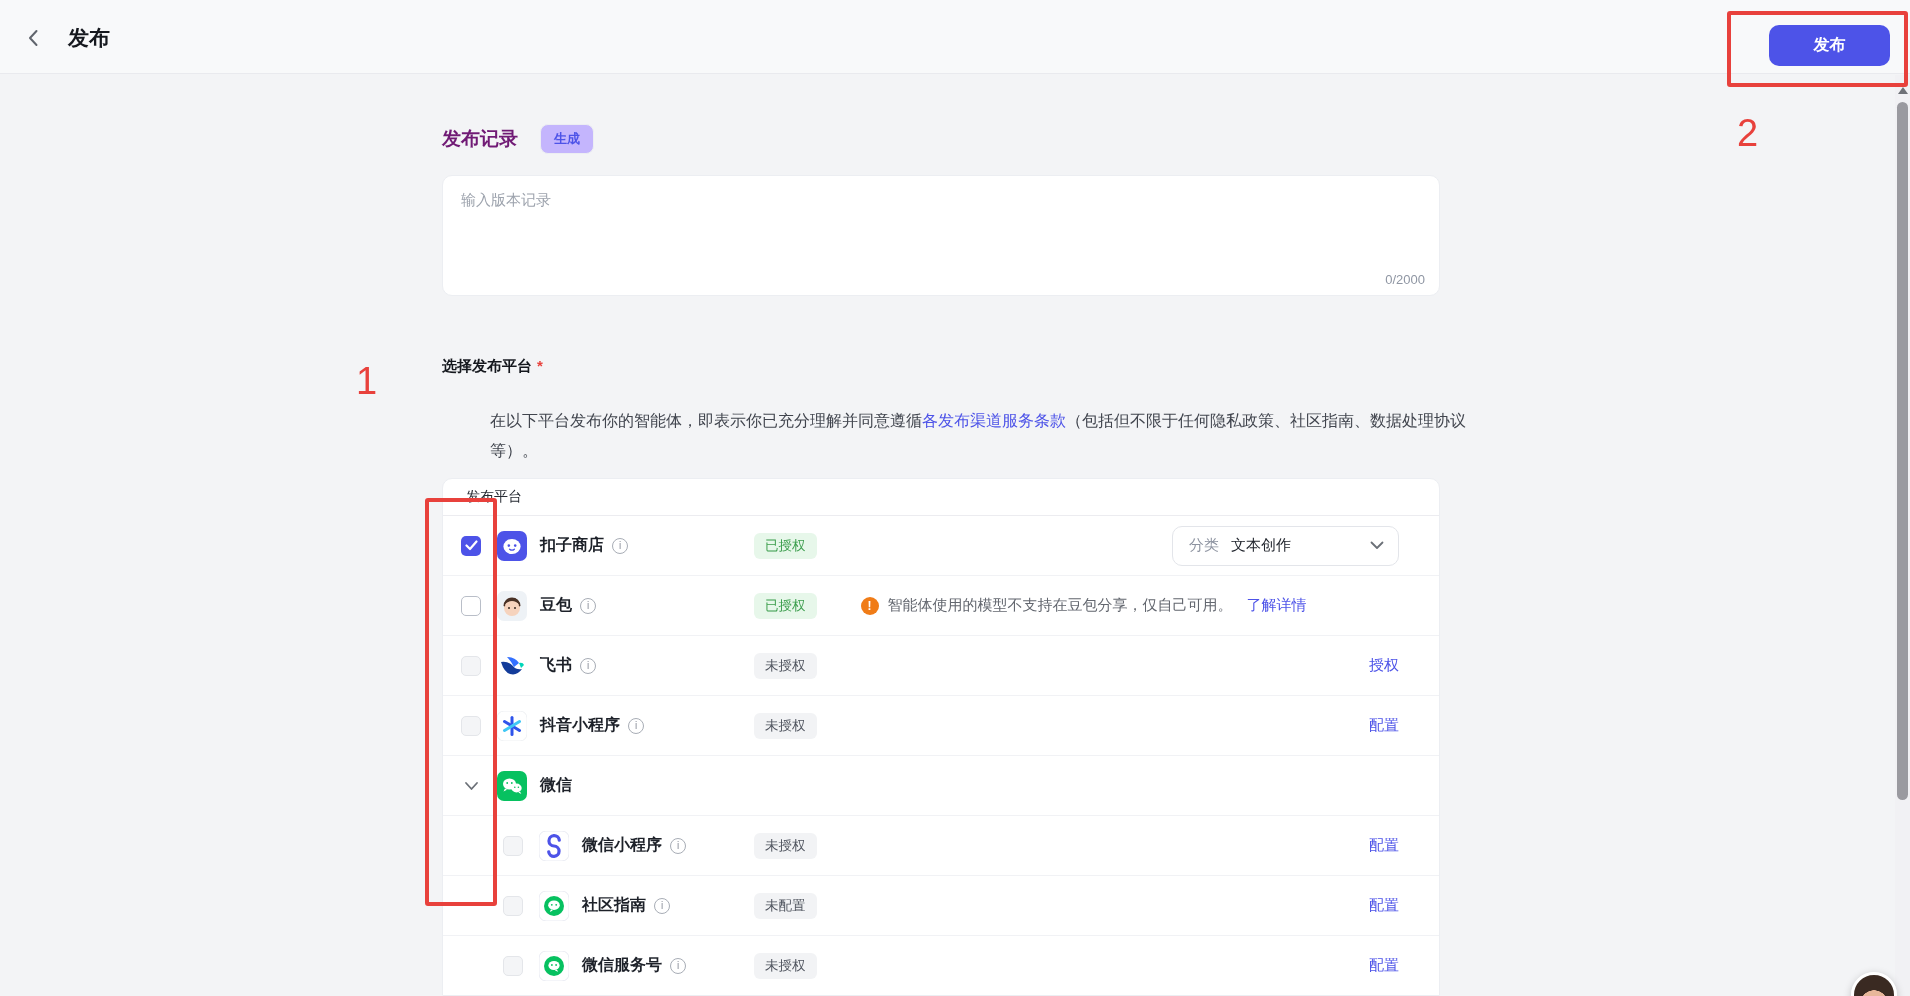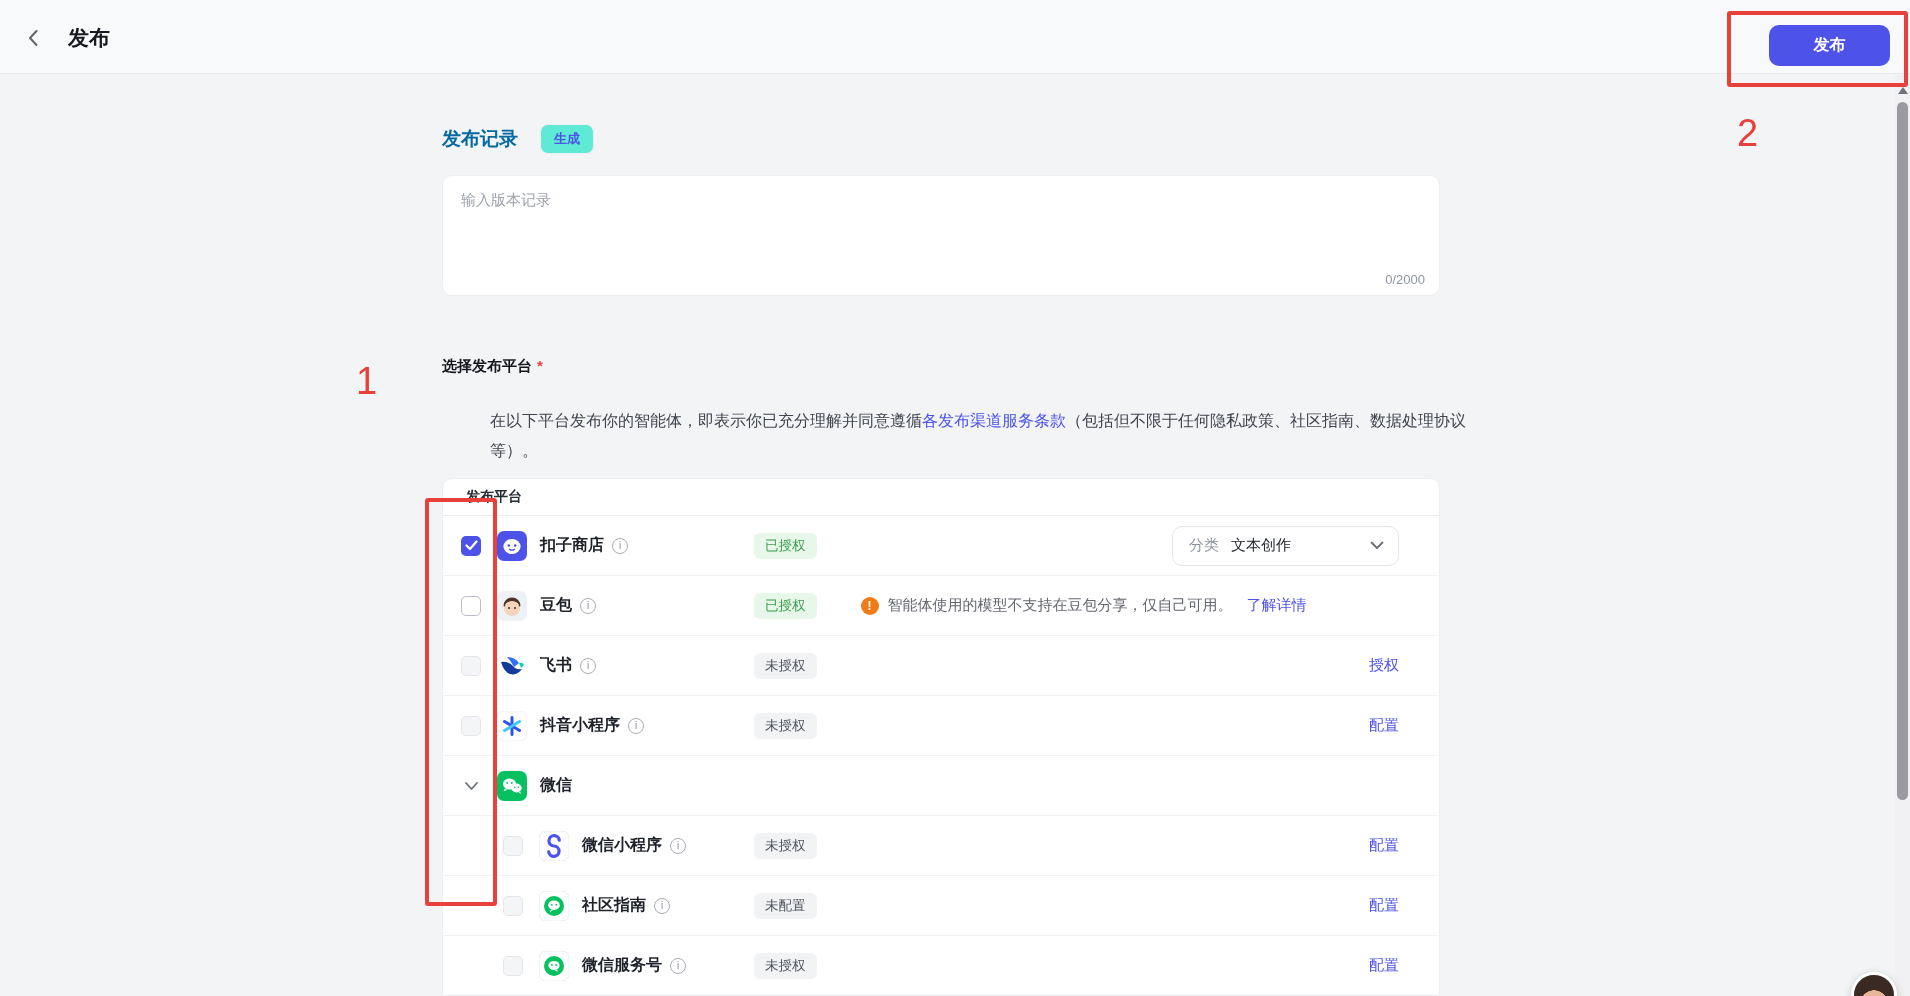--- a/index.html
+++ b/index.html
@@ -18,40 +18,40 @@
   
   .anno { position:absolute; border:4px solid #e8413c; border-radius:3px; z-index:9; pointer-events:none; }
   .anno-box-2 { left:1727px; top:11px; width:181px; height:76px; }
   .anno-box-1 { left:425px; top:498px; width:72px; height:408px; }
   .anno-label { position:absolute; color:#e8413c; font-size:38px; font-weight:400; z-index:9; }
   .anno-label-2 { left:1737px; top:112px; }
   .anno-label-1 { left:356px; top:360px; }
 
   
   .sec-title-row { position:absolute; left:442px; top:124px; display:flex; align-items:center; gap:22px; }
-  .sec-title { font-size:19px; font-weight:700; color:#0369a1; }
-  .gen-badge { background:#5eead4; border:1px solid #eceef2; border-radius:8px; padding:5px 13px;
+  .sec-title { font-size:19px; font-weight:700; color:#701a75; }
+  .gen-badge { background:#c4b5fd; border:1px solid #eceef2; border-radius:8px; padding:5px 13px;
                color:#4d53e8; font-size:13px; font-weight:600; cursor:pointer; }
   .notes-box { position:absolute; left:442px; top:175px; width:998px; height:121px; background:#fff;
                border:1px solid #eceef2; border-radius:10px; }
   .notes-box textarea { width:100%; height:92px; border:none; outline:none; resize:none; background:transparent;
                padding:15px 18px; font-size:15px; color:#2a2e36; font-family:Liberation Mono, monospace; }
   .notes-box textarea::placeholder { color:#9da3ad; }
   .char-count { position:absolute; right:14px; bottom:8px; font-size:13px; color:#8f96a3; }
 
   
   .plat-title-row { position:absolute; left:442px; top:357px; font-size:15px; font-weight:700; color:#15181e; }
   .req-star { color:#e8413c; margin-left:5px; font-weight:700; }
   .plat-desc { position:absolute; left:442px; top:406px; width:1000px; font-size:16px; line-height:30px; color:#41454e;margin-left:48px; }
   .plat-desc a { color:#4d53e8; text-decoration:none; }
 
   .plat-card { position:absolute; left:442px; top:478px; width:998px; height:518px; background:#fff;
                border:1px solid #eceef2; border-radius:10px 10px 0 0; overflow:hidden; }
   .card-head { height:37px; display:flex; align-items:center; padding-left:23px; border-bottom:1px solid #ececf0;
-               font-size:14px; font-weight:700; color:#272b33; }
+               font-size:14px; font-weight:400; color:#272b33; }
   .row { display:flex; align-items:center; height:60px; padding:0 40px 0 18px; border-bottom:1px solid #f1f2f5; }
   .row-left { display:flex; align-items:center; width:262px; flex-shrink:0; }
   .row.sub .row-left { padding-left:42px; }
   .checkbox { width:20px; height:20px; border-radius:5px; margin-right:16px; flex-shrink:0;
               display:flex; align-items:center; justify-content:center; cursor:pointer; }
   .checkbox.checked { background:#4d53e8; }
   .checkbox.unchecked { background:#fff; border:1.5px solid #b9bec8; }
   .checkbox.disabled { background:#f4f5f7; border:1.5px solid #e4e6ea; cursor:default; }
   .group-chevron { width:20px; margin-right:16px; display:flex; align-items:center; justify-content:center; cursor:pointer; }
   .app-icon { width:30px; height:30px; margin-right:13px; flex-shrink:0; }

